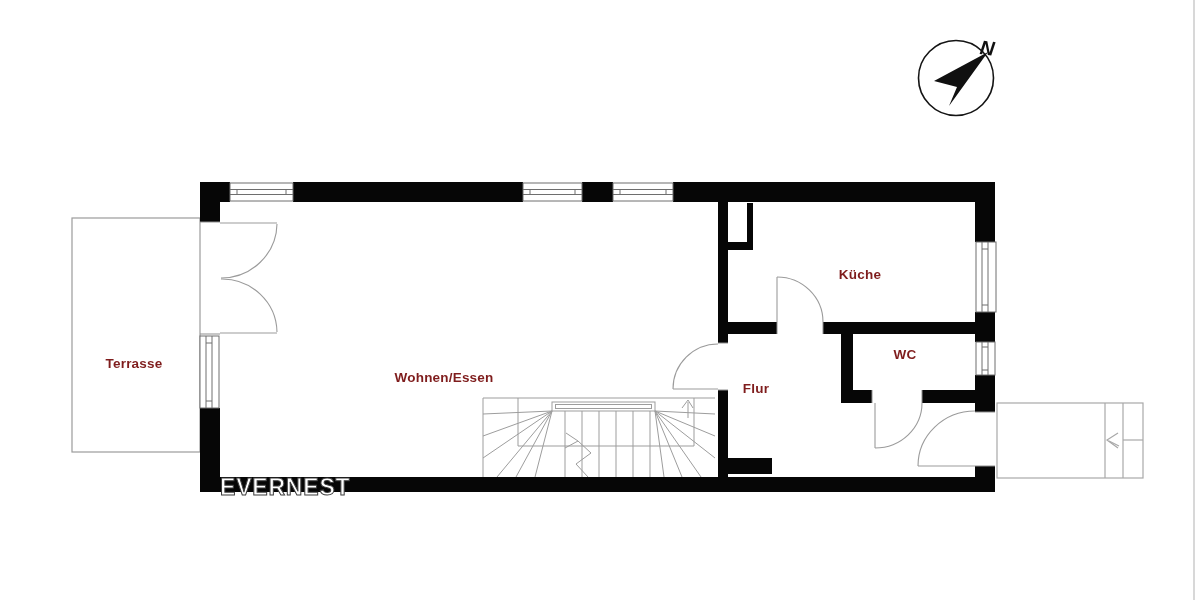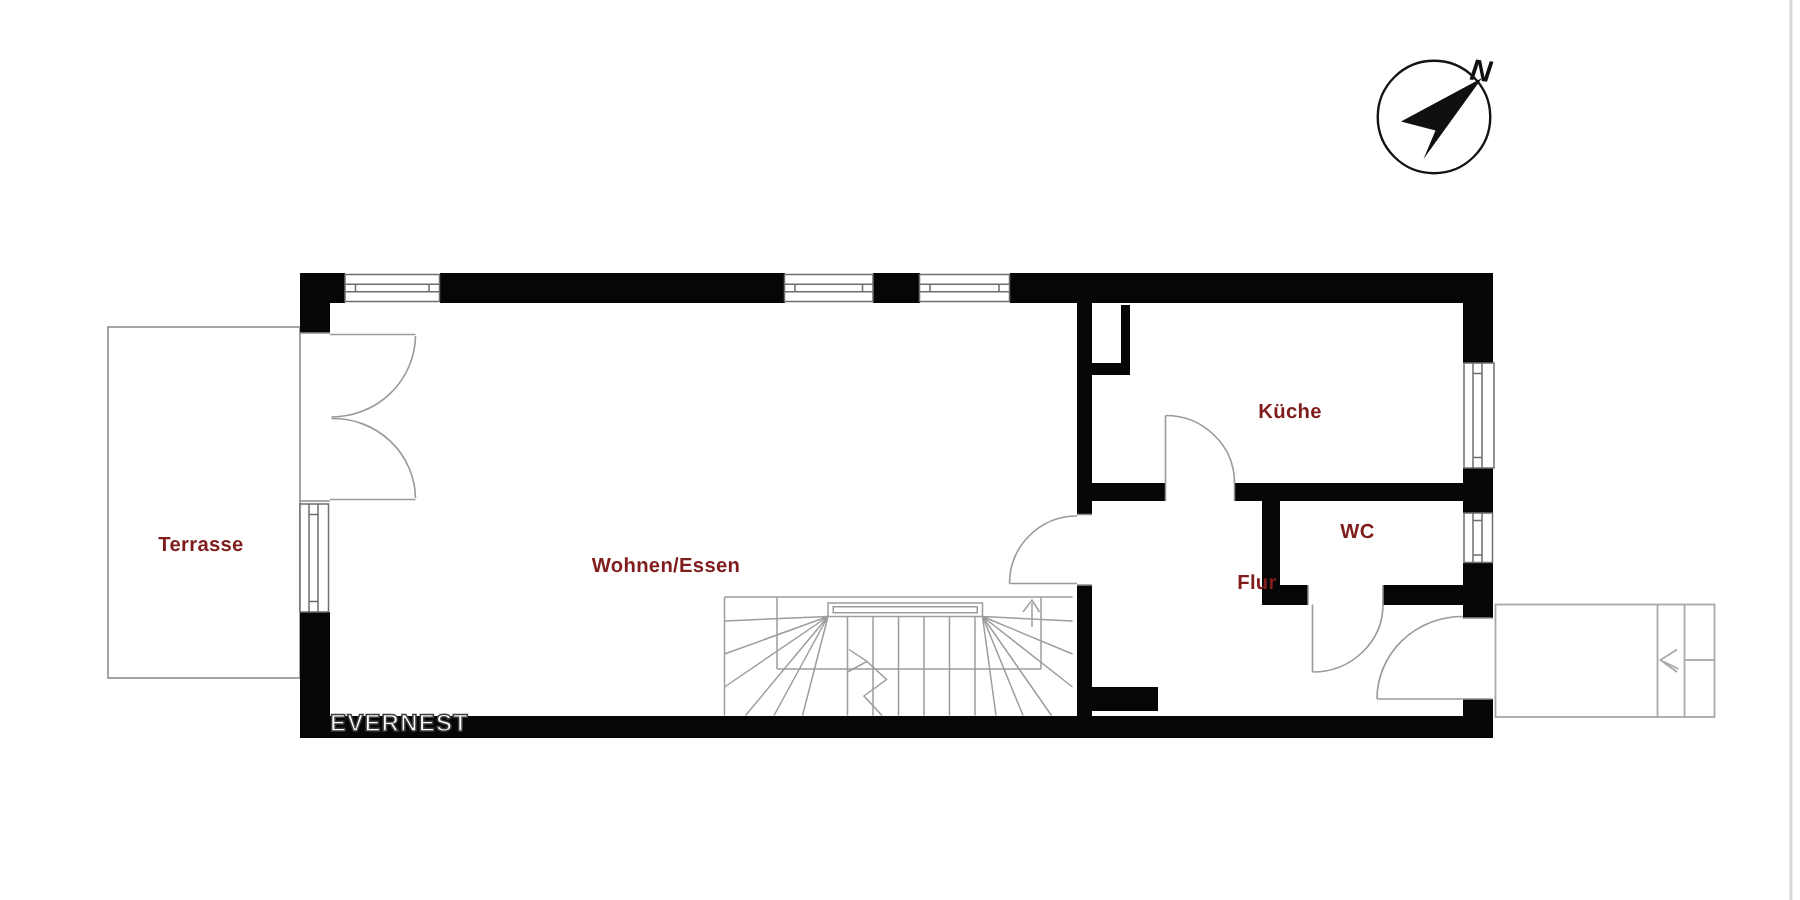--- a/index.html
+++ b/index.html
@@ -8,21 +8,21 @@
     overflow:hidden;font-family:"Liberation Sans",sans-serif;
   }
   svg{position:absolute;left:0;top:0;}
   .room-label{
     position:absolute;transform:translate(-50%,-50%);
     font-size:13.5px;font-weight:bold;color:#7f1d1d;white-space:nowrap;
     letter-spacing:.2px;
   }
   .brand{
     position:absolute;left:220px;top:474px;
-    font-size:16px;font-weight:600;color:#ffffff;letter-spacing:.8px;
+    font-size:23px;font-weight:600;color:#ffffff;letter-spacing:.8px;
     -webkit-text-stroke:1px #3c3c3c;white-space:nowrap;
   }
   .north-label{
     position:absolute;left:980px;top:37px;
     font-size:20px;font-weight:bold;font-style:italic;color:#111;
     transform:rotate(7deg);
   }
   .page-edge{
     position:absolute;left:1193px;top:0;width:2px;height:600px;background:#d8d8d8;
   }
@@ -157,21 +157,21 @@
 
     <g>
       <circle cx="956" cy="78" r="37.5" stroke="#141414" stroke-width="1.6" fill="none"></circle>
       <polygon points="988,52 934,81 957,87 949,106" fill="#101010"></polygon>
     </g>
   </svg>
 
   <div class="room-label" style="left:134px;top:343px;margin-top:20px;">Terrasse</div>
   <div class="room-label" style="left:444px;top:340px;margin-top:37px;">Wohnen/Essen</div>
   <div class="room-label" style="left:860px;top:274px;">Küche</div>
-  <div class="room-label" style="left:838px;top:388px;text-align:center;">Flur</div>
+  <div class="room-label" style="left:756px;top:388px;text-align:center;">Flur</div>
   <div class="room-label" style="left:905px;top:354px;">WC</div>
 
   <div class="north-label">N</div>
 
   <div class="brand">EVERNEST</div>
 
   <div class="page-edge"></div>
 
 </div>
 

